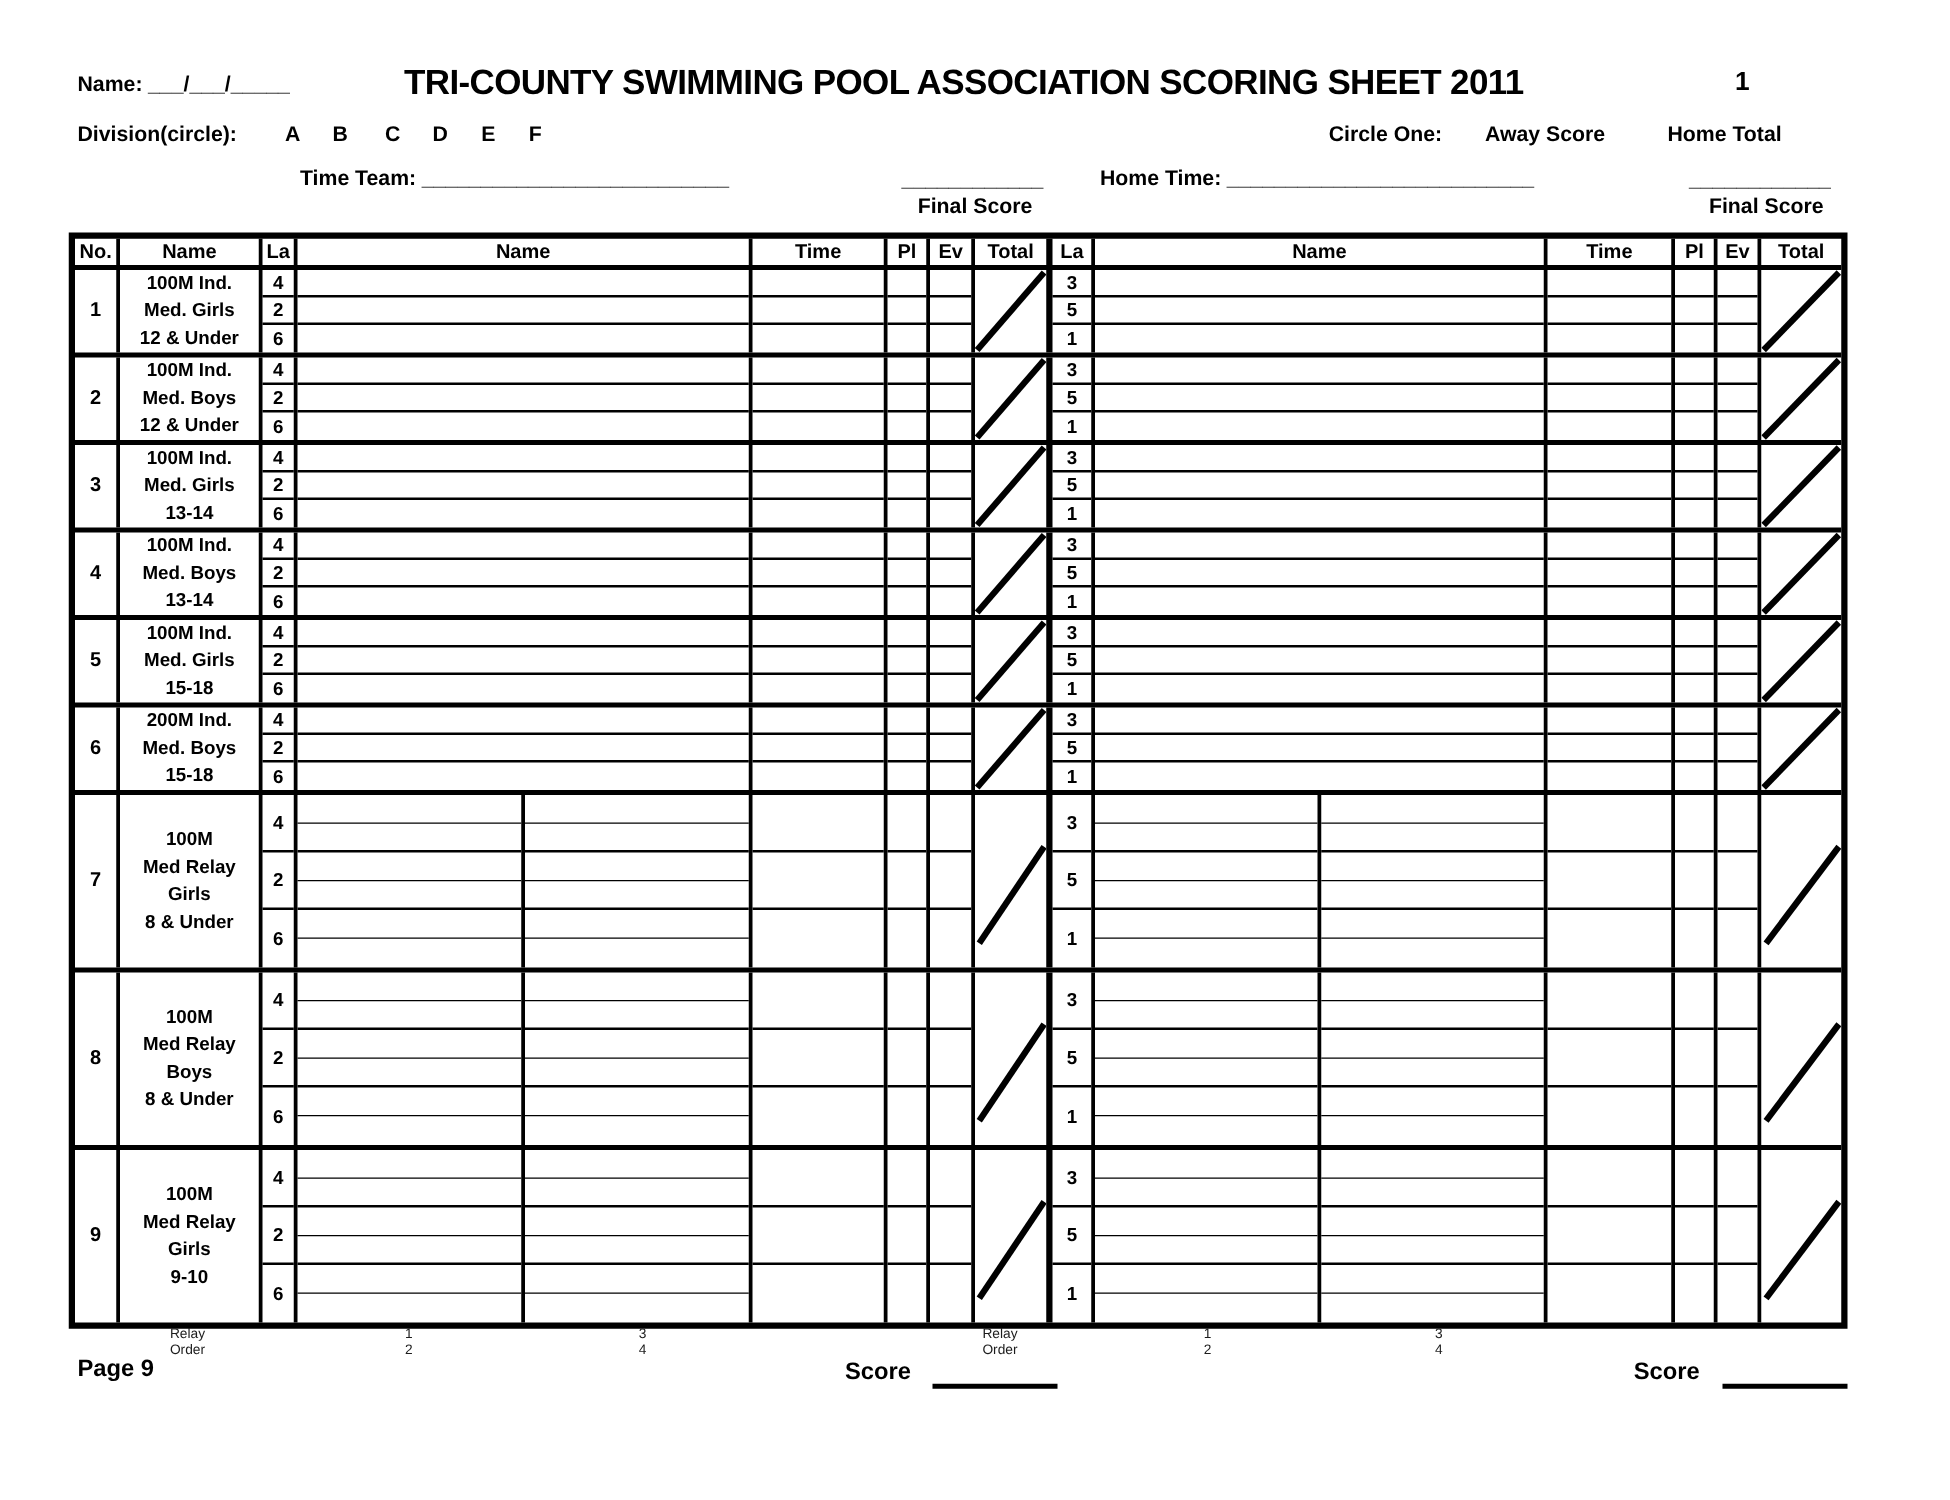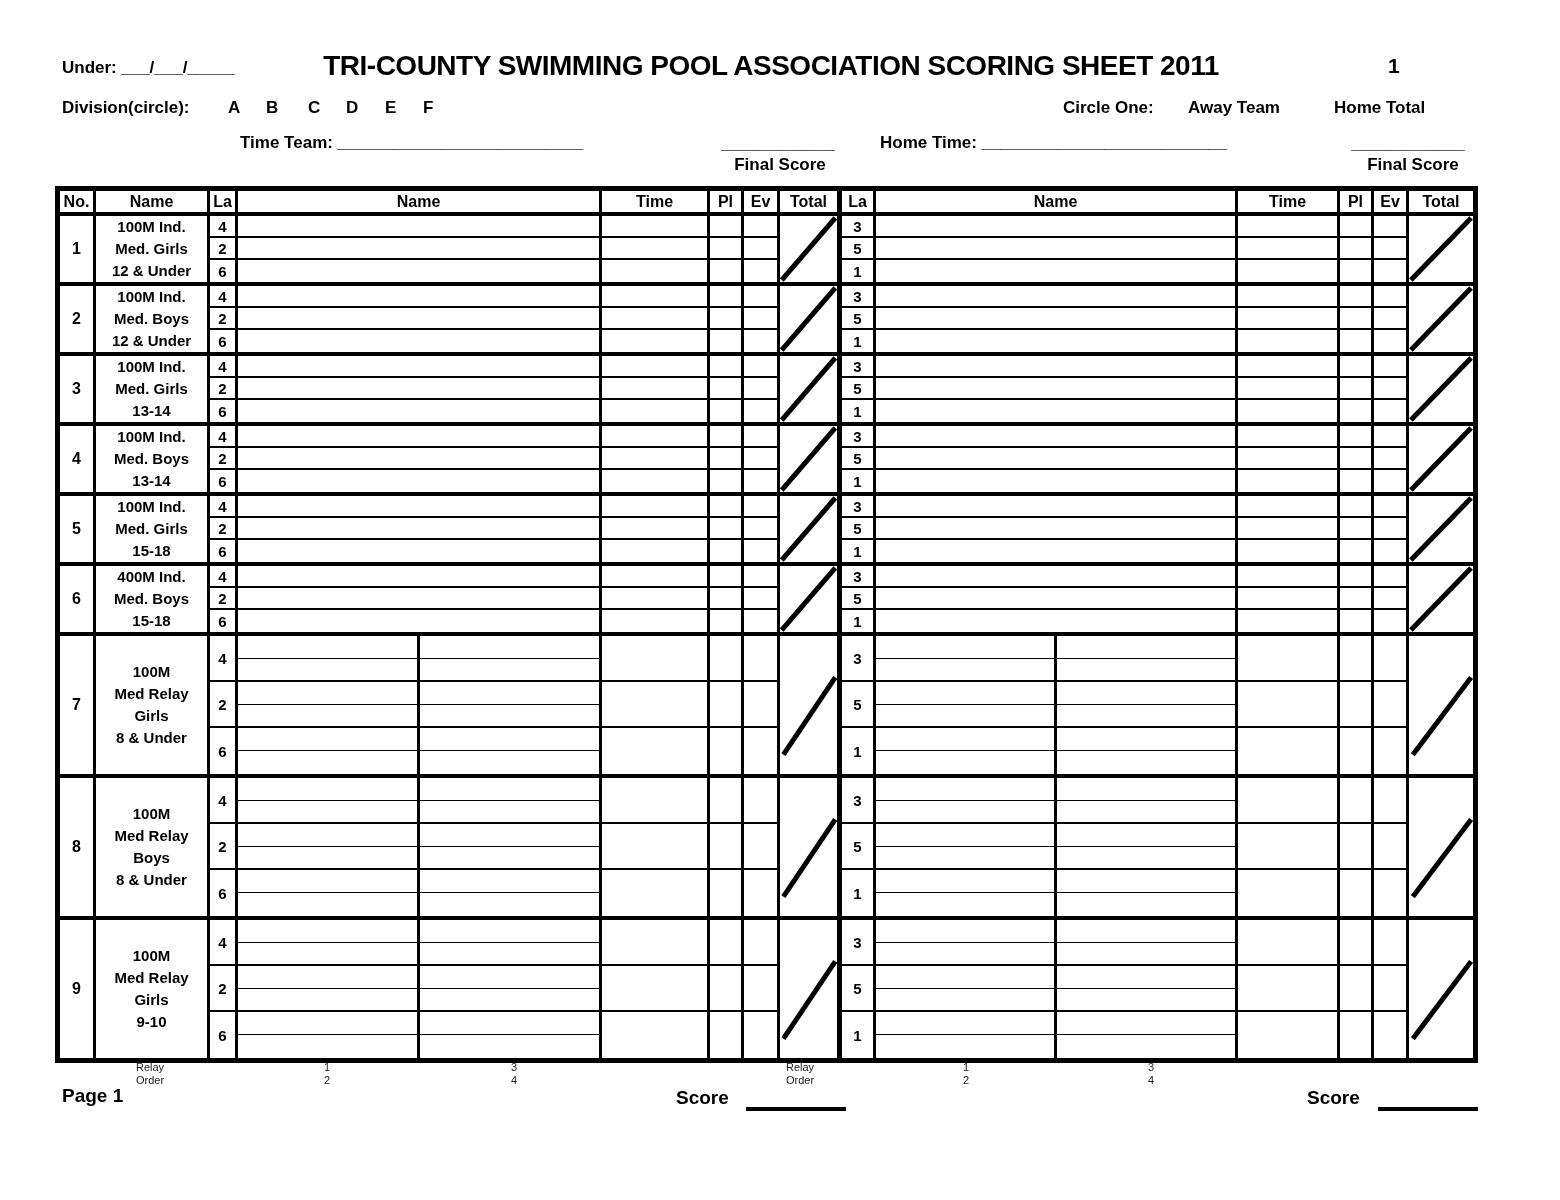--- a/index.html
+++ b/index.html
@@ -44,37 +44,37 @@
 
   
   .small{font-size:11px;color:#1c1c1c;line-height:13px;text-align:center;}
   .scoreline{position:absolute;height:4px;background:#000;}
   .lbl19{font-size:19px;font-weight:bold;}
 </style>
 </head>
 <body>
 
 <div class="abs" style="left:62px;top:58px;">
-  <span class="lbl17">Under:</span>
+  <span class="lbl17">Name:</span>
   <span class="lbl17">___/___/_____</span>
 </div>
 
 <div class="abs page-title">TRI-COUNTY SWIMMING POOL ASSOCIATION SCORING SHEET 2011</div>
 <div class="abs pageno">1</div>
 
 <div class="abs lbl17" style="left:62px;top:98px;">Division(circle):</div>
 <div class="abs lbl17" style="left:228px;top:98px;">A</div>
 <div class="abs lbl17" style="left:266px;top:98px;">B</div>
 <div class="abs lbl17" style="left:308px;top:98px;">C</div>
 <div class="abs lbl17" style="left:346px;top:98px;">D</div>
 <div class="abs lbl17" style="left:385px;top:98px;">E</div>
 <div class="abs lbl17" style="left:423px;top:98px;">F</div>
 
 <div class="abs lbl17" style="left:1063px;top:98px;">Circle One:</div>
-<div class="abs lbl17" style="left:1188px;top:98px;">Away Team</div>
+<div class="abs lbl17" style="left:1188px;top:98px;">Away Score</div>
 <div class="abs lbl17" style="left:1334px;top:98px;">Home Total</div>
 
 <div class="abs" style="left:240px;top:133px;">
   <span class="lbl17">Time Team:</span>
   <span class="lbl17">__________________________</span>
 </div>
 <div class="abs" style="left:880px;top:133px;">
   <span class="lbl17">Home Time:</span>
   <span class="lbl17">__________________________</span>
 </div>
@@ -437,21 +437,21 @@
       </div>
       <div class="cell c-total2 last totalcell" style="width: 64px;">
         <svg viewBox="0 0 100 100" preserveAspectRatio="none">
           <line x1="3" y1="97" x2="97" y2="3" style="stroke:#000;stroke-width:5;vector-effect:non-scaling-stroke"></line>
         </svg>
       </div>
     </div>
     <div class="trow block ind">
       <div class="cell c-no center num" style="width: 36px;">6</div>
       <div class="cell c-event eventcell" style="width: 114px;">
-        <div class="evline">400M Ind.</div>
+        <div class="evline">200M Ind.</div>
         <div class="evline">Med. Boys</div>
         <div class="evline">15-18</div>
       </div>
       <div class="cell c-la " style="width: 28px;">
         <div class="lacell sub22">4</div>
         <div class="lacell sub22">2</div>
         <div class="lacell sub22">6</div>
       </div>
       <div class="cell c-name " style="width: 364px;">
         <div class="sub22"></div>
@@ -826,17 +826,17 @@
 </div>
 <div class="abs ctr small" style="left:966px;top:1061px;">
   <div>1</div>
   <div>2</div>
 </div>
 <div class="abs ctr small" style="left:1151px;top:1061px;">
   <div>3</div>
   <div>4</div>
 </div>
 
-<div class="abs lbl19" style="left:62px;top:1085px;">Page 1</div>
+<div class="abs lbl19" style="left:62px;top:1085px;">Page 9</div>
 <div class="abs lbl19" style="left:676px;top:1087px;">Score</div>
 <div class="scoreline" style="left:746px;top:1107px;width:100px;"></div>
 <div class="abs lbl19" style="left:1307px;top:1087px;">Score</div>
 <div class="scoreline" style="left:1378px;top:1107px;width:100px;"></div>
 
 </body></html>

